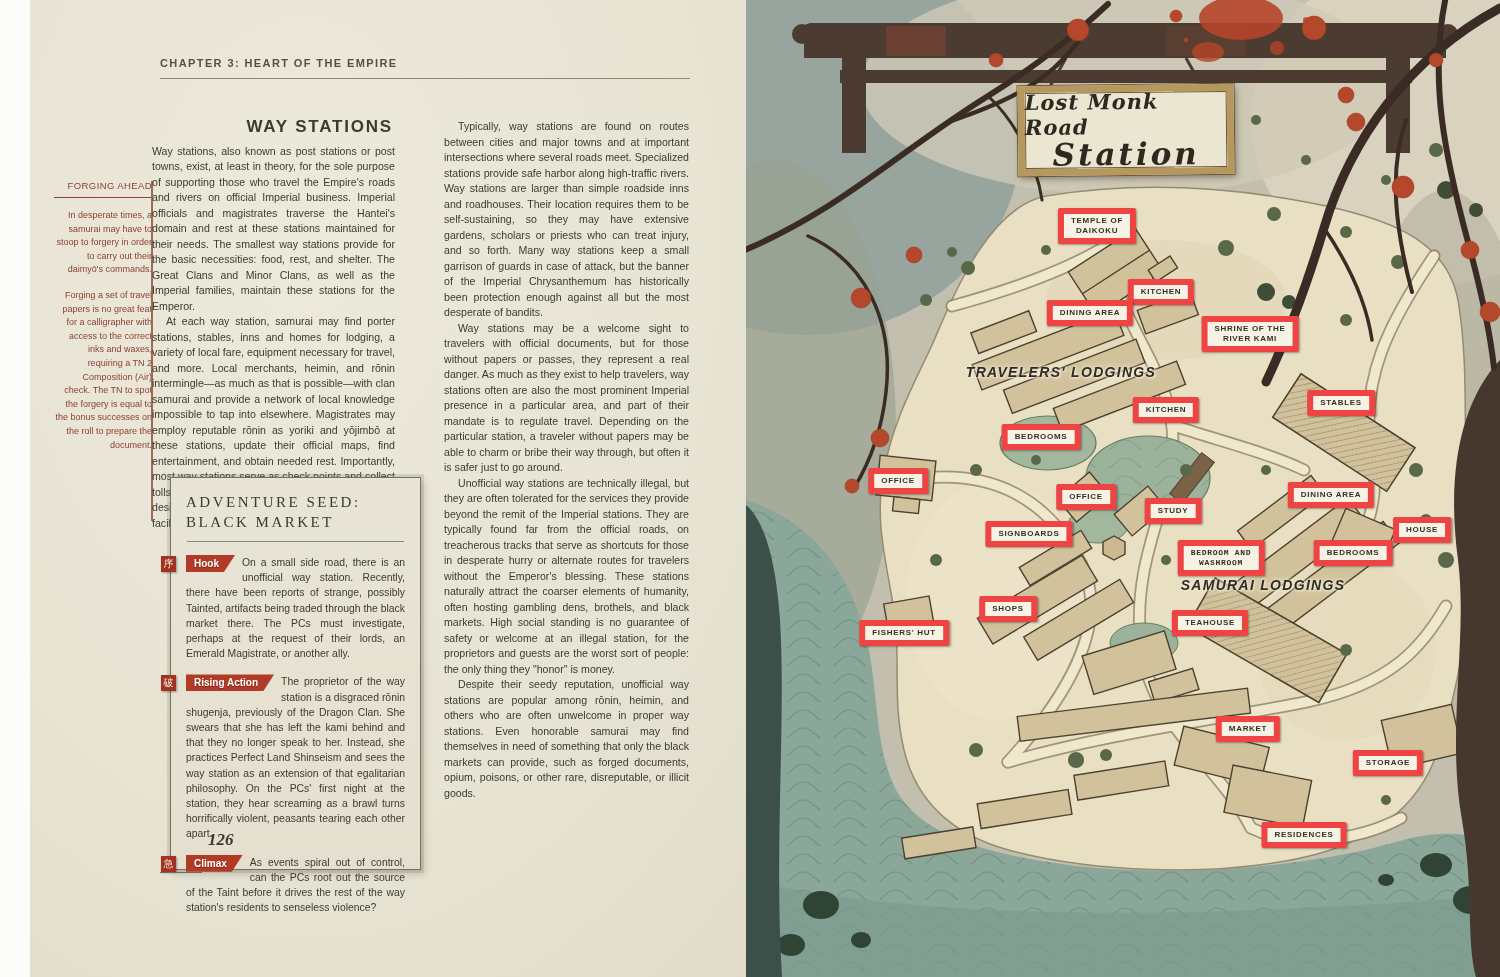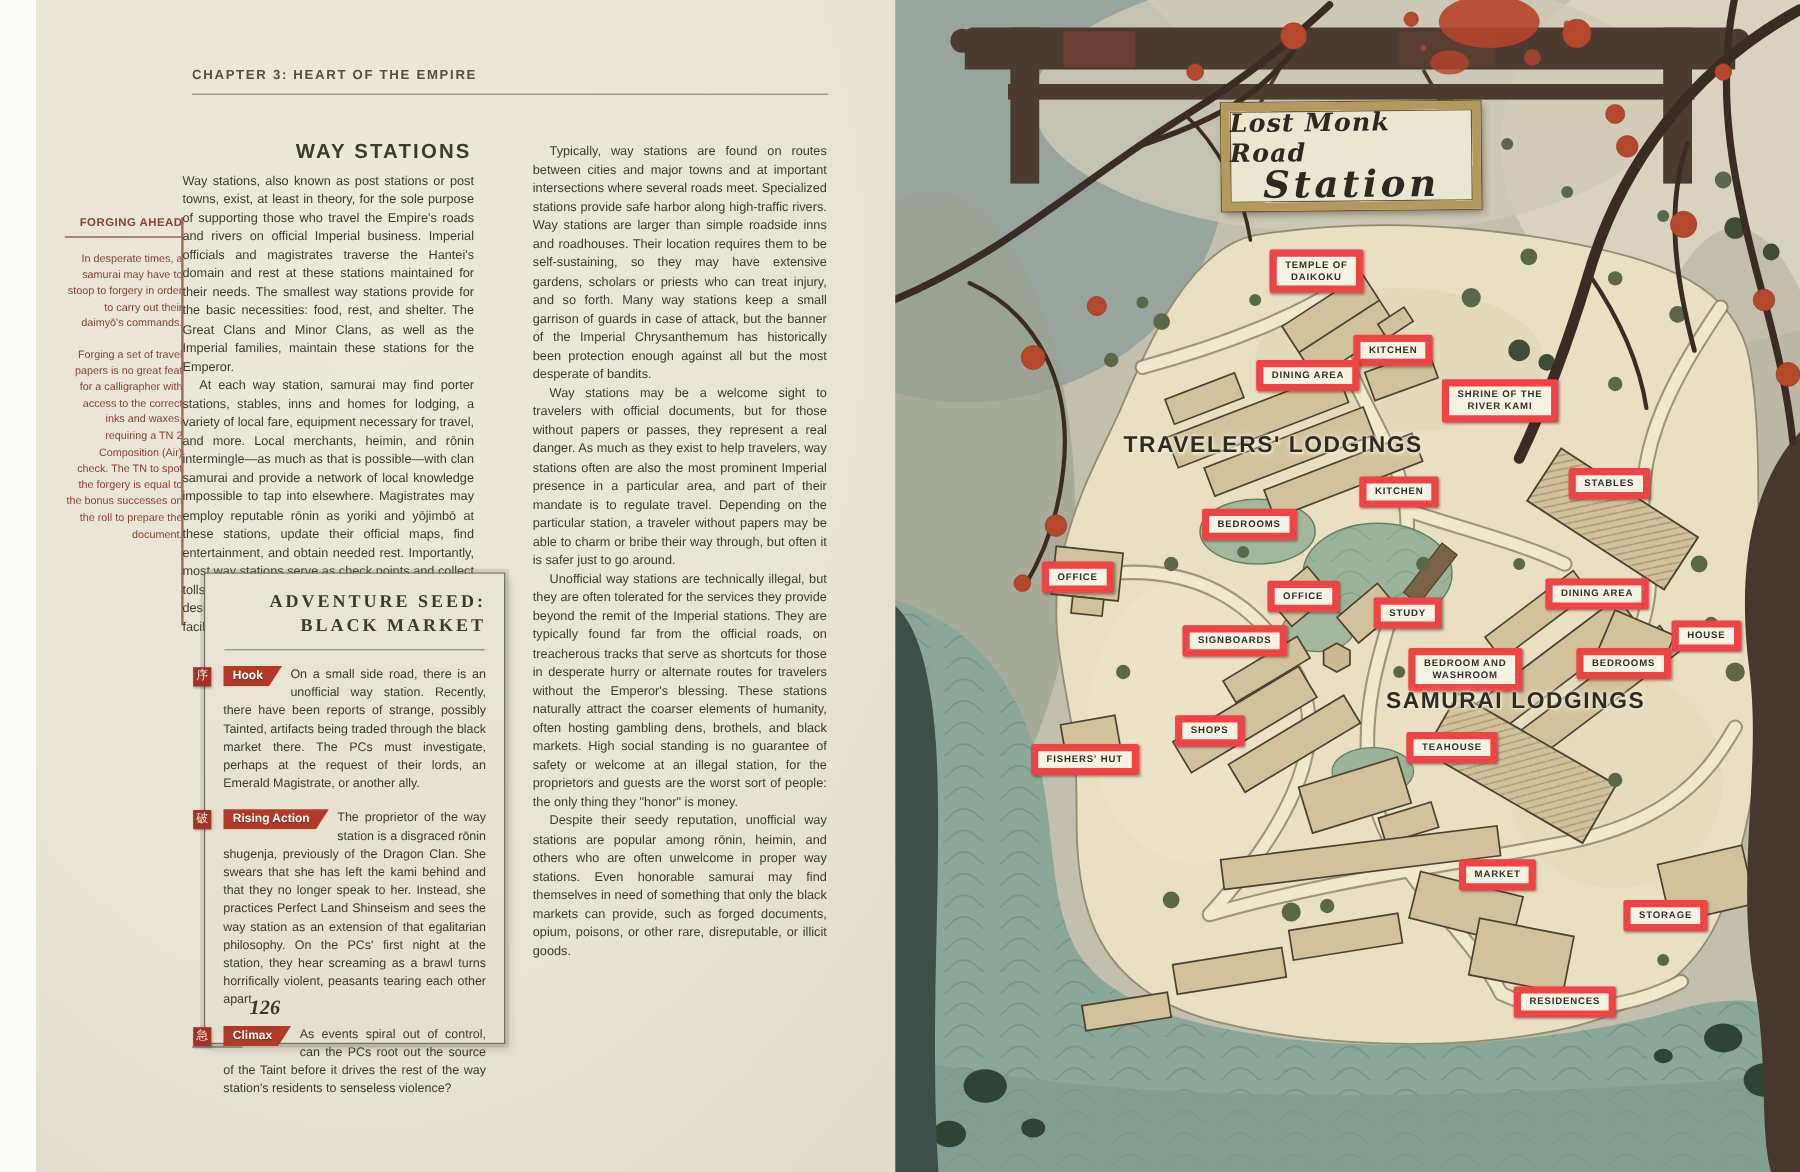--- a/index.html
+++ b/index.html
@@ -7,37 +7,37 @@
   body { font-family:"Liberation Sans", sans-serif; }
   .spread { position:relative; width:1500px; height:977px; background:#fcfcfa; overflow:hidden; }
 
   
   .page-left { position:absolute; left:30px; top:0; width:784px; height:977px;
     background: radial-gradient(ellipse at 35% 25%, #ede9db 0%, #e8e4d4 55%, #dfdac8 100%); }
   .chapter-header { position:absolute; left:130px; top:57px; width:530px;
     font-size:11px; font-weight:bold; letter-spacing:1.4px; color:#55523c;
     padding-bottom:9px; border-bottom:1.5px solid #8e8974; }
   .sidebar { position:absolute; left:24px; top:180px; width:98px; text-align:right; color:#8d4034; }
-  .sidebar-title { font-size:9.5px; font-weight:bold; letter-spacing:.4px;
+  .sidebar-title { font-size:9.5px; font-weight:normal; letter-spacing:.4px;
     padding-bottom:6px; border-bottom:1.5px solid #8d4034; margin-bottom:11px; }
   .sidebar p { font-size:9px; line-height:13.6px; margin-bottom:12px; }
   .v-rule { position:absolute; left:121px; top:181px; width:1.5px; height:340px; background:#9c6a58; }
   .col { position:absolute; font-size:10.6px; line-height:15.5px; color:#3c3a31; text-align:justify; }
   .col1 { left:122px; top:119px; width:243px; }
   .col2 { left:414px; top:119px; width:245px; }
   .way-heading { font-size:17px; font-weight:bold; letter-spacing:1.8px; color:#3d3b2d;
     text-align:right; padding-right:2px; margin-bottom:9px; }
   .col p { margin:0; }
   .col p.ind { text-indent:14px; }
   .seed-box { position:absolute; left:140px; top:477px; width:251px; height:393px;
     border:1.5px solid #72715c; padding:14px 15px 0 15px;
     background:linear-gradient(#e9e5d6,#e4dfce);
     box-shadow:0 0 0 3px rgba(114,113,92,.18), 3px 4px 7px rgba(60,55,40,.22); }
-  .seed-title { font-family:"Liberation Serif", serif; font-size:15px; font-weight:bold;
-    letter-spacing:2.5px; text-align:right; color:#3c3b2c; line-height:20px; }
+  .seed-title { font-family:"Liberation Serif", serif; font-size:15px; font-weight:normal;
+    letter-spacing:2.5px; text-align:left; color:#3c3b2c; line-height:20px; }
   .seed-rule { border-top:1px solid #8b8a72; margin:9px 1px 1px; }
   .seed-entry { position:relative; margin-top:13px; font-size:10.4px; line-height:15.2px;
     text-align:justify; color:#3c3a31; }
   .ribbon { float:left; background:#b23b28; color:#fff; font-size:10px; font-weight:bold;
     line-height:17px; padding:0 16px 0 8px; margin:0 7px 0 0;
     clip-path:polygon(0 0,100% 0,calc(100% - 11px) 100%,0 100%);
     text-shadow:0 1px 1px rgba(0,0,0,.35); }
   .corner-icon { position:absolute; left:-25px; top:1px; width:15px; height:16px;
     background:#a23322; color:#f3e9df; font-size:10px; line-height:16px; text-align:center;
     box-shadow:1px 1px 2px rgba(0,0,0,.35); }
@@ -57,22 +57,22 @@
   .sign-line1 { font-family:"DejaVu Serif", serif; font-style:italic; font-weight:bold;
     font-size:21px; color:#2d2921; letter-spacing:1px; }
   .sign-line2 { font-family:"DejaVu Serif", serif; font-style:italic; font-weight:bold;
     font-size:31px; color:#2d2921; letter-spacing:3px; margin-top:-3px; }
   .map-label { position:absolute; transform:translate(-50%,-50%);
     background:#f7f3e4; border:6px solid #ef4444; border-radius:2px; padding:2px 7px;
     font-size:8px; font-weight:bold; letter-spacing:.7px; color:#33302a;
     white-space:pre-line; text-align:center; line-height:10px;
     box-shadow:1px 1px 2px rgba(40,40,30,.4); }
   .zone-label { position:absolute; transform:translate(-50%,-50%);
-    font-size:19px; font-weight:bold; letter-spacing:1.3px; color:#2e2b22; white-space:nowrap;
-    text-shadow:0 0 3px #efe8d2, 0 0 6px #efe8d2, 1px 1px 2px #efe8d2; }
+    font-size:14px; font-weight:bold; letter-spacing:1.3px; color:#2e2b22; white-space:nowrap;
+    text-shadow:0 0 3px #efe8d2, 0 0 6px #efe8d2, 1px 1px 2px #efe8d2;font-style:italic; }
 </style>
 </head>
 <body>
 
 <div class="spread">
 
   <div class="page-left">
     <div class="chapter-header">CHAPTER 3: HEART OF THE EMPIRE</div>
 
     <div class="sidebar">
@@ -372,21 +372,21 @@
 RIVER KAMI</div>
         <div class="map-label" style="left: 420px; top: 410px;">KITCHEN</div>
         <div class="map-label" style="left: 295px; top: 437px;">BEDROOMS</div>
         <div class="map-label" style="left: 595px; top: 403px;">STABLES</div>
         <div class="map-label" style="left: 152px; top: 481px;">OFFICE</div>
         <div class="map-label" style="left: 340px; top: 497px;">OFFICE</div>
         <div class="map-label" style="left: 427px; top: 511px;">STUDY</div>
         <div class="map-label" style="left: 585px; top: 495px;">DINING AREA</div>
         <div class="map-label" style="left: 676px; top: 530px;">HOUSE</div>
         <div class="map-label" style="left: 283px; top: 534px;">SIGNBOARDS</div>
-        <div class="map-label" style="left: 475px; top: 558px;">BEDROOM AND
+        <div class="map-label" style="left: 475px; top: 558px; font-family: Liberation Mono, monospace;">BEDROOM AND
 WASHROOM</div>
         <div class="map-label" style="left: 607px; top: 553px;">BEDROOMS</div>
         <div class="map-label" style="left: 262px; top: 609px;">SHOPS</div>
         <div class="map-label" style="left: 158px; top: 633px;">FISHERS' HUT</div>
         <div class="map-label" style="left: 464px; top: 623px;">TEAHOUSE</div>
         <div class="map-label" style="left: 502px; top: 729px; text-align: center;">MARKET</div>
         <div class="map-label" style="left: 642px; top: 763px;">STORAGE</div>
         <div class="map-label" style="left: 558px; top: 835px;">RESIDENCES</div>
         <div class="zone-label" style="left: 315px; top: 372px;">TRAVELERS' LODGINGS</div>
         <div class="zone-label" style="left: 517px; top: 585px;">SAMURAI LODGINGS</div>

